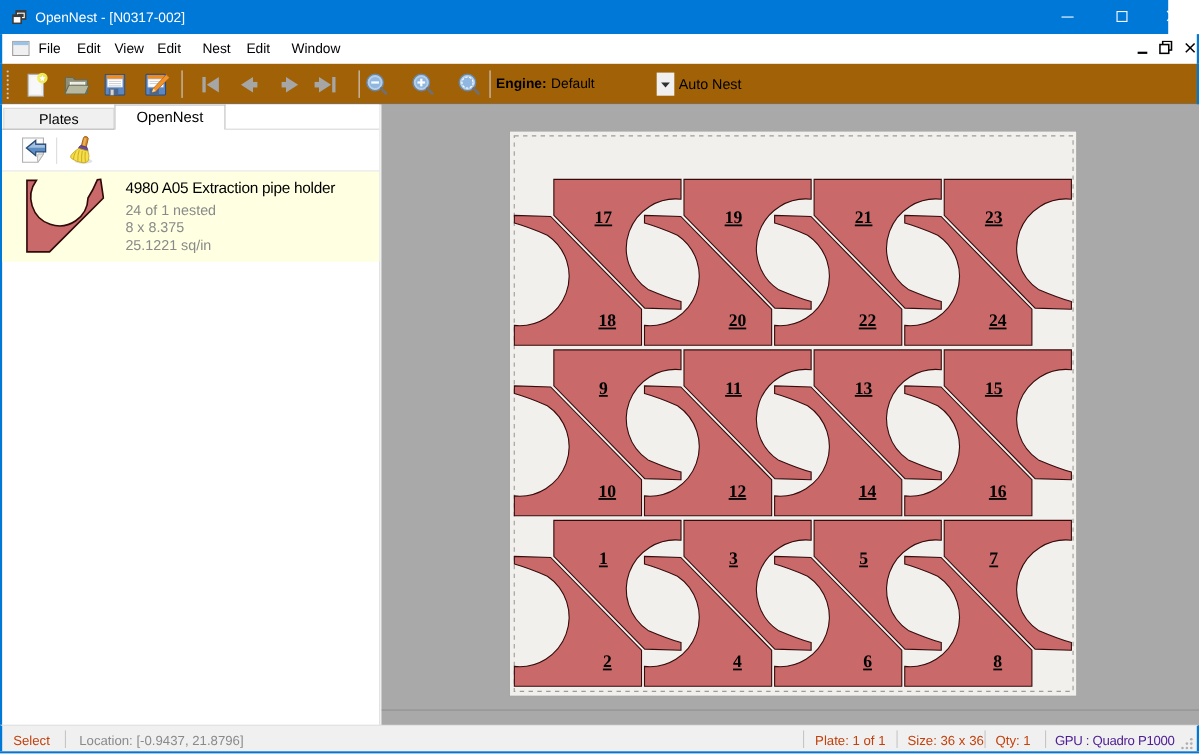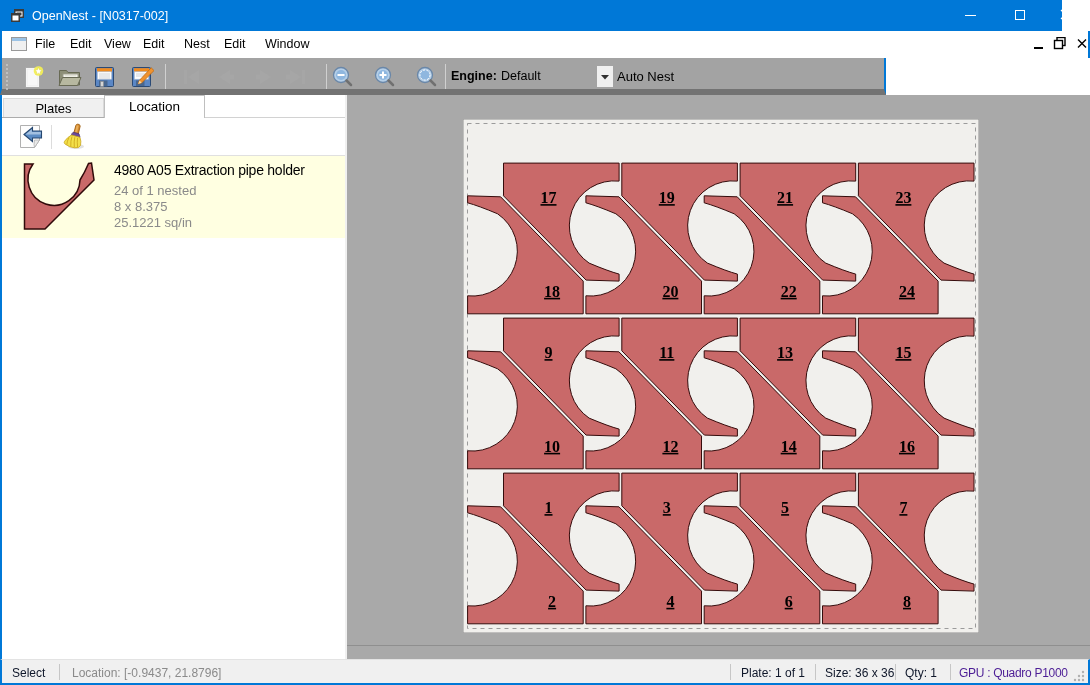--- a/index.html
+++ b/index.html
@@ -2,37 +2,37 @@
 <html><head><meta charset="utf-8">
 <style>
   * { margin:0; padding:0; box-sizing:border-box; }
   html,body { width:1090px; height:685px; overflow:hidden; font-family:"Liberation Sans",sans-serif; }
   #win { position:relative; width:1090px; height:685px; background:#fff; }
   #titlebar { position:absolute; left:0; top:0; width:1062px; height:31px; background:#0078d7; color:#fff; }
   #titlebar .ttext { position:absolute; left:32px; top:9px; font-size:12.5px; }
   .capbtn { position:absolute; top:0; width:45px; height:31px; }
   #menubar { position:absolute; left:0; top:31px; width:1090px; height:27px; background:#fff; border-left:2px solid #0078d7; border-right:2px solid #0078d7; }
   .mitem { position:absolute; top:6px; font-size:12.5px; color:#000; }
-  #toolbar { position:absolute; left:0; top:58px; width:886px; height:37px; background:#a3a3a3; border-bottom:6px solid #737373; border-left:2px solid #0078d7; border-right:2px solid #0078d7; }
+  #toolbar { position:absolute; left:0; top:58px; width:1090px; height:37px; background:#a16207; border-bottom:1px solid #737373; border-left:2px solid #0078d7; border-right:2px solid #0078d7; }
   .tsep { position:absolute; top:6px; width:1px; height:25px; background:#d0d0d0; }
   #content { position:absolute; left:0; top:95px; width:1090px; height:564px; border-left:2px solid #0078d7; border-right:2px solid #0078d7; background:#a9a9a9; }
   #panel { position:absolute; left:0; top:0; width:343px; height:564px; background:#fff; }
   #tabs { position:absolute; left:0; top:0; width:343px; height:23px; background:#fff; }
   .tab { position:absolute; text-align:center; }
   #tab-plates { left:1px; top:3px; width:101px; height:20px; line-height:19px; background:#f0f0f0; border:1px solid #d9d9d9; border-bottom:none; font-size:13px; }
   #tab-drawings { left:102px; top:0px; width:101px; height:23px; line-height:21px; background:#fff; border:1px solid #bfbfbf; border-bottom:none; font-size:13.5px; }
   #ptoolbar { position:absolute; left:0; top:23px; width:343px; height:38px; background:#fff; border-bottom:1px solid #e0e0e0;}
   #item { position:absolute; left:0px; top:61px; width:343px; height:82px; background:#ffffe1; }
   #item .t1 { position:absolute; left:112px; top:6px; font-size:14px; font-weight:normal; color:#000; letter-spacing:-0.25px; }
   .gtext { position:absolute; left:112px; font-size:13px; color:#8a8a8a; }
   #canvas { position:absolute; left:345px; top:0; width:743px; height:564px; background:#a9a9a9; }
   #statusbar { position:absolute; left:0; top:659px; width:1090px; height:24px; background:#f0f0f0; border-top:1px solid #e3e3e3; border-left:2px solid #0078d7; border-right:2px solid #0078d7; font-size:12px; }
   #botborder { position:absolute; left:0; top:683px; width:1090px; height:2px; background:#0078d7; }
   .ssep { position:absolute; top:4px; width:1px; height:16px; background:#c6c6c6; }
-  .stext { position:absolute; top:6px; color:#0f172a; }
+  .stext { position:absolute; top:6px; color:#c2410c; }
 </style></head>
 <body>
 <div id="win">
 
   <div id="titlebar">
     <svg style="position:absolute;left:11px;top:9px" width="14" height="13" viewBox="0 0 14 13">
       <rect x="3" y="0" width="10" height="9" fill="#3b3b3b"></rect>
       <rect x="4.5" y="2.5" width="7" height="5" fill="#fff"></rect>
       <rect x="5.5" y="3.5" width="5" height="3" fill="#3b3b3b"></rect>
       <rect x="0" y="4" width="9" height="9" fill="#3b3b3b"></rect>
@@ -162,21 +162,21 @@
     <svg style="position:absolute;left:598px;top:16px" width="10" height="6">
         <path d="M1 1 L9 1 L5 5.5 Z" fill="#303030"></path>
       </svg>
     <div style="position:absolute;left:615px;top:11px;font-size:13px">Auto Nest</div>
   </div>
 
   <div id="content">
     <div id="panel">
       <div id="tabs">
         <div class="tab" id="tab-plates">Plates</div>
-        <div class="tab" id="tab-drawings">Location</div>
+        <div class="tab" id="tab-drawings">OpenNest</div>
         <div style="position:absolute;left:0;top:22px;width:102px;height:1px;background:#acacac"></div>
         <div style="position:absolute;left:203px;top:22px;width:140px;height:1px;background:#d2d2d2"></div>
       </div>
       <div id="ptoolbar">
         <svg style="position:absolute;left:17px;top:6px" width="24" height="25" viewBox="0 0 24 25">
           <path d="M1.5 1.5 H20.5 V16 L15.5 23.5 H1.5 Z" fill="#fdfdfd" stroke="#b0b0b0"></path>
           <path d="M20.5 16 L15.5 16 Q14.5 21 15.5 23.5 Z" fill="#e9e9e9" stroke="#b0b0b0" stroke-width="0.8"></path>
           <path d="M5 10.5 L13.5 3.5 L13.5 7 L22.5 7 L22.5 14 L13.5 14 L13.5 17.5 Z" fill="#5c8cc4" stroke="#26476f" stroke-width="1.1"></path>
           <path d="M6.6 10.4 L12.8 5.3 L12.9 7.9 L21.8 7.9 L21.8 10.4 Z" fill="#a3c0e0" stroke="none"></path>
         </svg>

